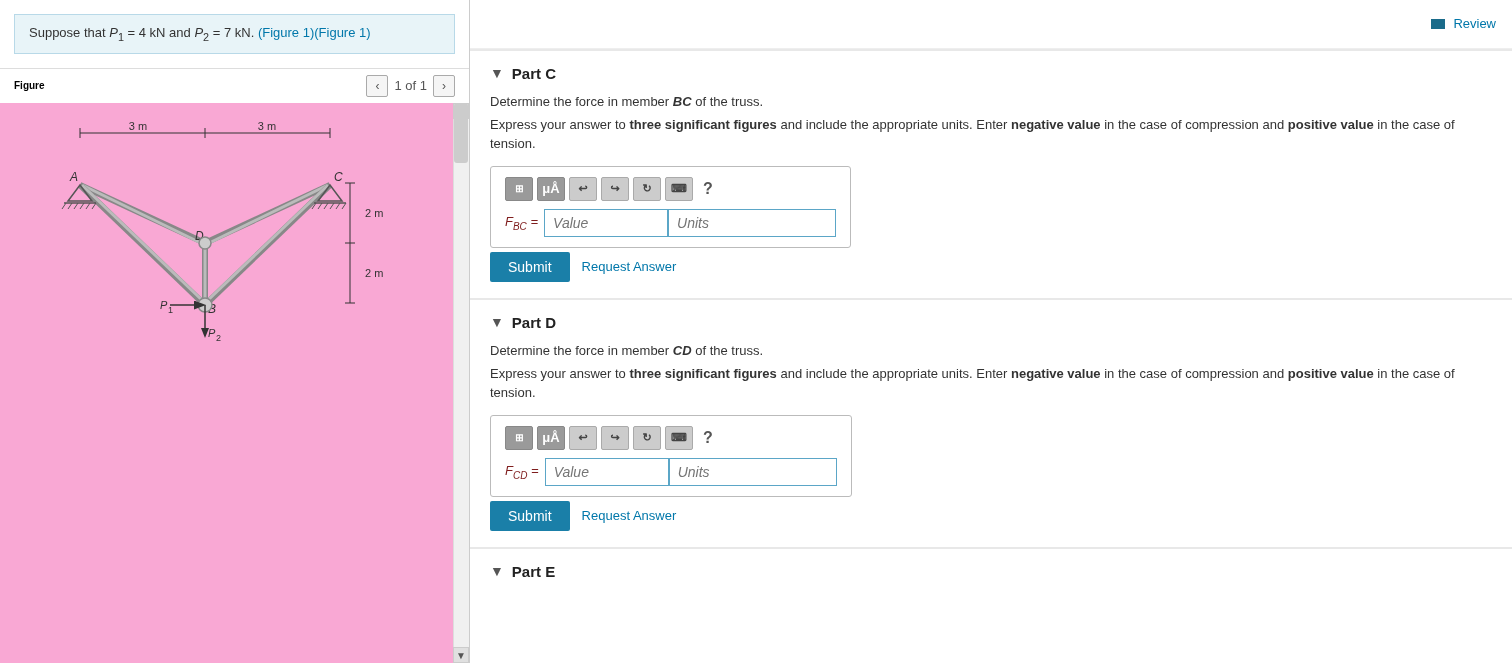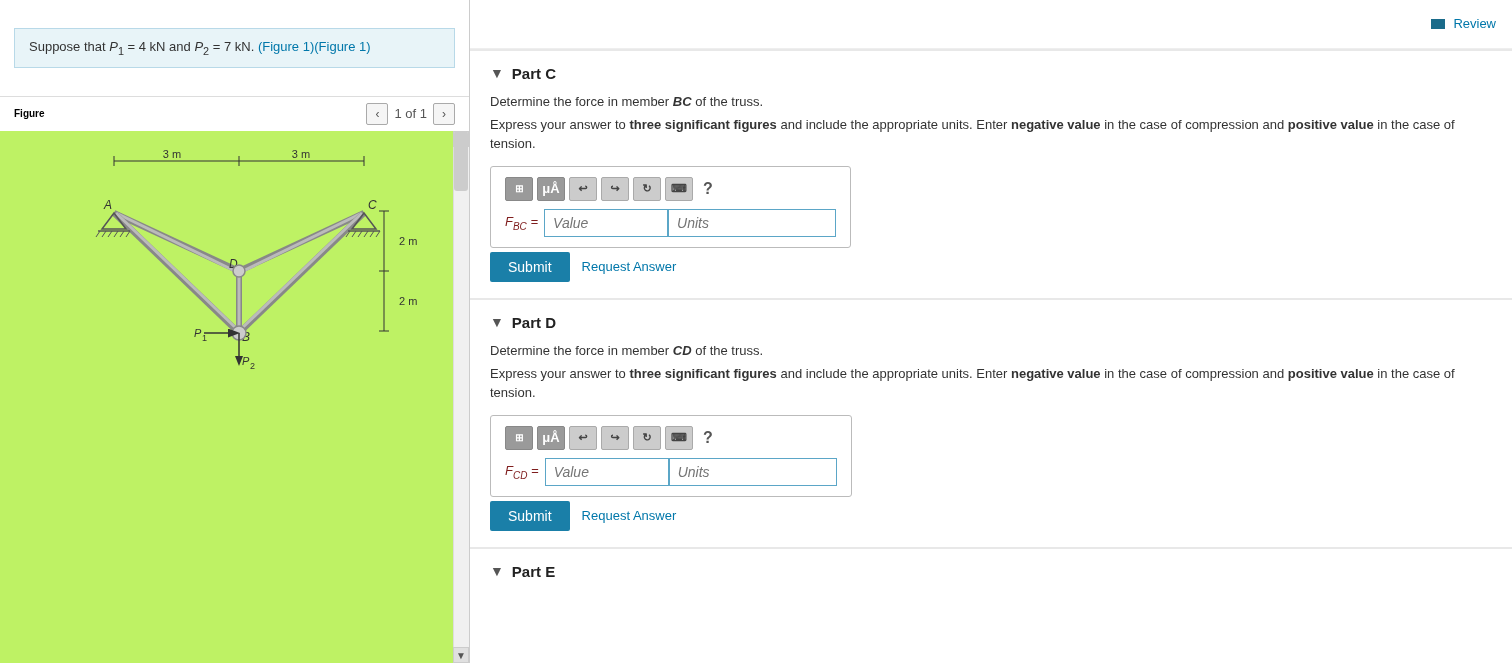--- a/index.html
+++ b/index.html
@@ -12,21 +12,21 @@
       border-right: 1px solid #ccc;
       display: flex;
       flex-direction: column;
       height: 100%;
       position: relative;
     }
     .info-box {
       background: #e8f4f8;
       border: 1px solid #b8d9e8;
       padding: 10px 14px;
-      margin: 28px 14px;
+      margin: 14px 14px;
       font-size: 13px;
       color: #333;
     }
     .info-box a { color: #0077aa; text-decoration: none; }
     .figure-header {
       display: flex;
       align-items: center;
       justify-content: space-between;
       padding: 6px 14px;
       border-top: 1px solid #ddd;
@@ -35,22 +35,21 @@
     .figure-nav { display: flex; align-items: center; gap: 6px; font-size: 13px; color: #555; }
     .nav-btn {
       width: 22px; height: 22px; border: 1px solid #aaa; background: #f5f5f5;
       cursor: pointer; display: flex; align-items: center; justify-content: center;
       font-size: 12px; color: #555; border-radius: 2px;
     }
     .figure-area {
       flex: 1;
       overflow: hidden;
       position: relative;
-      background: #bef264;
-      padding-left: 34px;
+      background: #f9a8d4;
     }
     .figure-scroll-track {
       position: absolute; right: 0; top: 0; width: 16px; height: 100%;
       background: #f0f0f0; border-left: 1px solid #ddd;
     }
     .figure-scroll-thumb {
       position: absolute; right: 1px; top: 0; width: 14px; height: 60px;
       background: #ccc; border-radius: 3px;
     }
     .figure-scroll-arrow {

